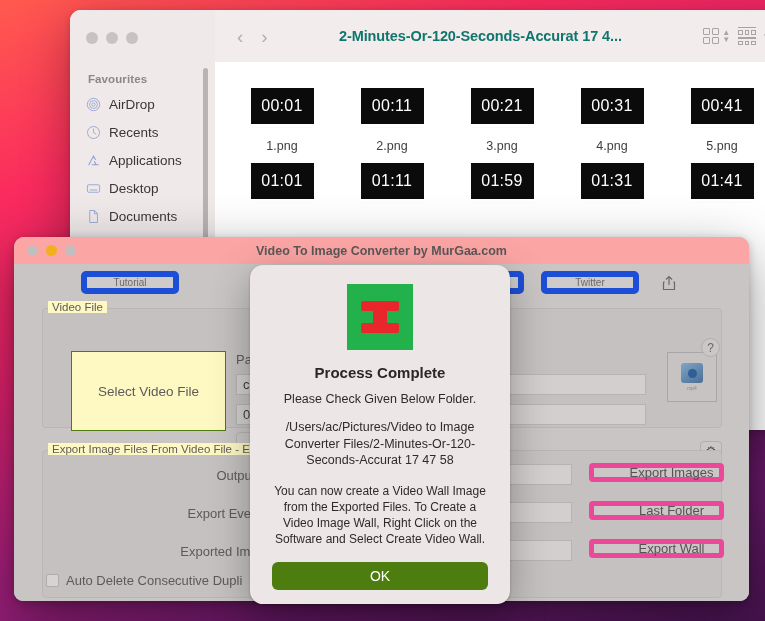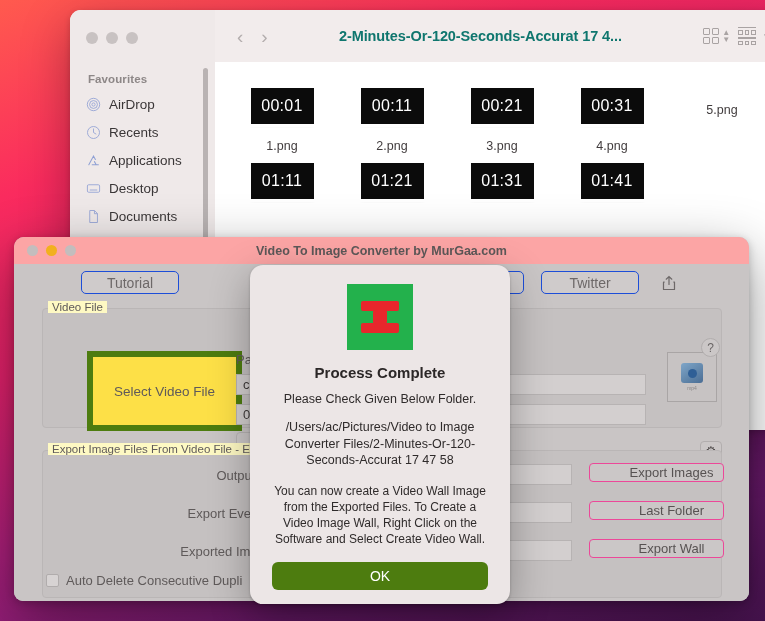--- a/index.html
+++ b/index.html
@@ -110,45 +110,45 @@
   }
 
   .app-body { position: absolute; left: 0; top: 27px; right: 0; bottom: 0; background: #c9c5c5; }
 
   .social-row {
     position: absolute; top: 6px; left: 0; width: 100%;
     display: flex; align-items: center; justify-content: center; gap: 17px;
   }
   .pill {
     min-width: 98px; height: 23px; border-radius: 5px;
-    background: #cfcbcb; border: 1px solid #1d4ed8;
-    display: flex; align-items: center; justify-content: center;
-    font-size: 14px; color: #6d6868;
+    background: #cfcbcb; border: 6px solid #1d4ed8;
+    display: flex; align-items: center; justify-content: center;
+    font-size: 10px; color: #6d6868;
   }
   .share-btn {
     width: 26px; height: 25px; display: flex; align-items: center; justify-content: center;
     color: #6d6868;
   }
 
   .panel {
     position: absolute; background: #c5c1c1;
     border: 1px solid #bab6b6; border-radius: 4px;
   }
   .panel-caption {
     position: absolute; font-size: 11.5px; color: #5f5a5a; background: #fef9c3;
     padding: 0 4px;
   }
   #videoPanel { left: 28px; top: 44px; width: 680px; height: 120px; }
   #videoCaption { left: 34px; top: 37px; }
   #exportPanel { left: 28px; top: 186px; width: 680px; height: 148px; }
   #exportCaption { left: 34px; top: 179px; }
 
   .dropzone {
-    position: absolute; left: 73px; top: 87px; width: 155px; height: 80px;
-    border: 6px solid #4d7c0f; background: #fde047;
+    position: absolute; left: 57px; top: 87px; width: 155px; height: 80px;
+    border: 1px solid #4d7c0f; background: #fef9c3;
     display: flex; align-items: center; justify-content: center;
     font-size: 13.5px; color: #5f5a5a;
   }
   .lbl { position: absolute; font-size: 13px; color: #5f5a5a; }
   .field {
     position: absolute; background: #d3cfcf; border: 1px solid #b7b3b3;
     display: flex; align-items: center; padding: 0 6px;
     font-size: 13px; color: #3f3b3b; height: 21px;
   }
   .btn {
@@ -179,21 +179,21 @@
     background: #cbc7c7; border: 1px solid #b2aeae;
     display: flex; align-items: center; justify-content: center;
     font-size: 12px; color: #4f4b4b;
   }
   .checkbox {
     position: absolute; width: 13px; height: 13px; border-radius: 2px;
     background: #d7d3d3; border: 1px solid #b0acac;
   }
   .wide-btn {
     position: absolute; left: 575px; width: 135px; height: 19px;
-    background: #cbc7c7; border: 1px solid #ec4899; border-radius: 4px;
+    background: #cbc7c7; border: 5px solid #ec4899; border-radius: 4px;
     display: flex; align-items: center; justify-content: center;
     font-size: 13px; color: #57, 52, 52; color: #575252; padding-left: 30px;
   }
   .bottom-chev {
     position: absolute; left: 50%; transform: translateX(-50%);
     bottom: 4px; width: 20px; height: 16px; border-radius: 3px;
     background: #c6c2c2; display: flex; align-items: center; justify-content: center;
     font-size: 10px; color: #4a4646;
   }
   .modal {
@@ -345,28 +345,32 @@
       </div>
       <div class="file-cell">
         <div class="thumb">00:21</div>
         <div class="fname">3.png</div>
       </div>
       <div class="file-cell">
         <div class="thumb">00:31</div>
         <div class="fname">4.png</div>
       </div>
       <div class="file-cell">
+        <div class="thumb">00:41</div>
         <div class="fname">5.png</div>
       </div>
 
       <div class="file-cell">
+        <div class="thumb">01:01</div>
+      </div>
+      <div class="file-cell">
         <div class="thumb">01:11</div>
       </div>
       <div class="file-cell">
-        <div class="thumb">01:21</div>
+        <div class="thumb">01:59</div>
       </div>
       <div class="file-cell">
         <div class="thumb">01:31</div>
       </div>
       <div class="file-cell">
         <div class="thumb">01:41</div>
       </div>
     </div>
   </div>
 </div>

